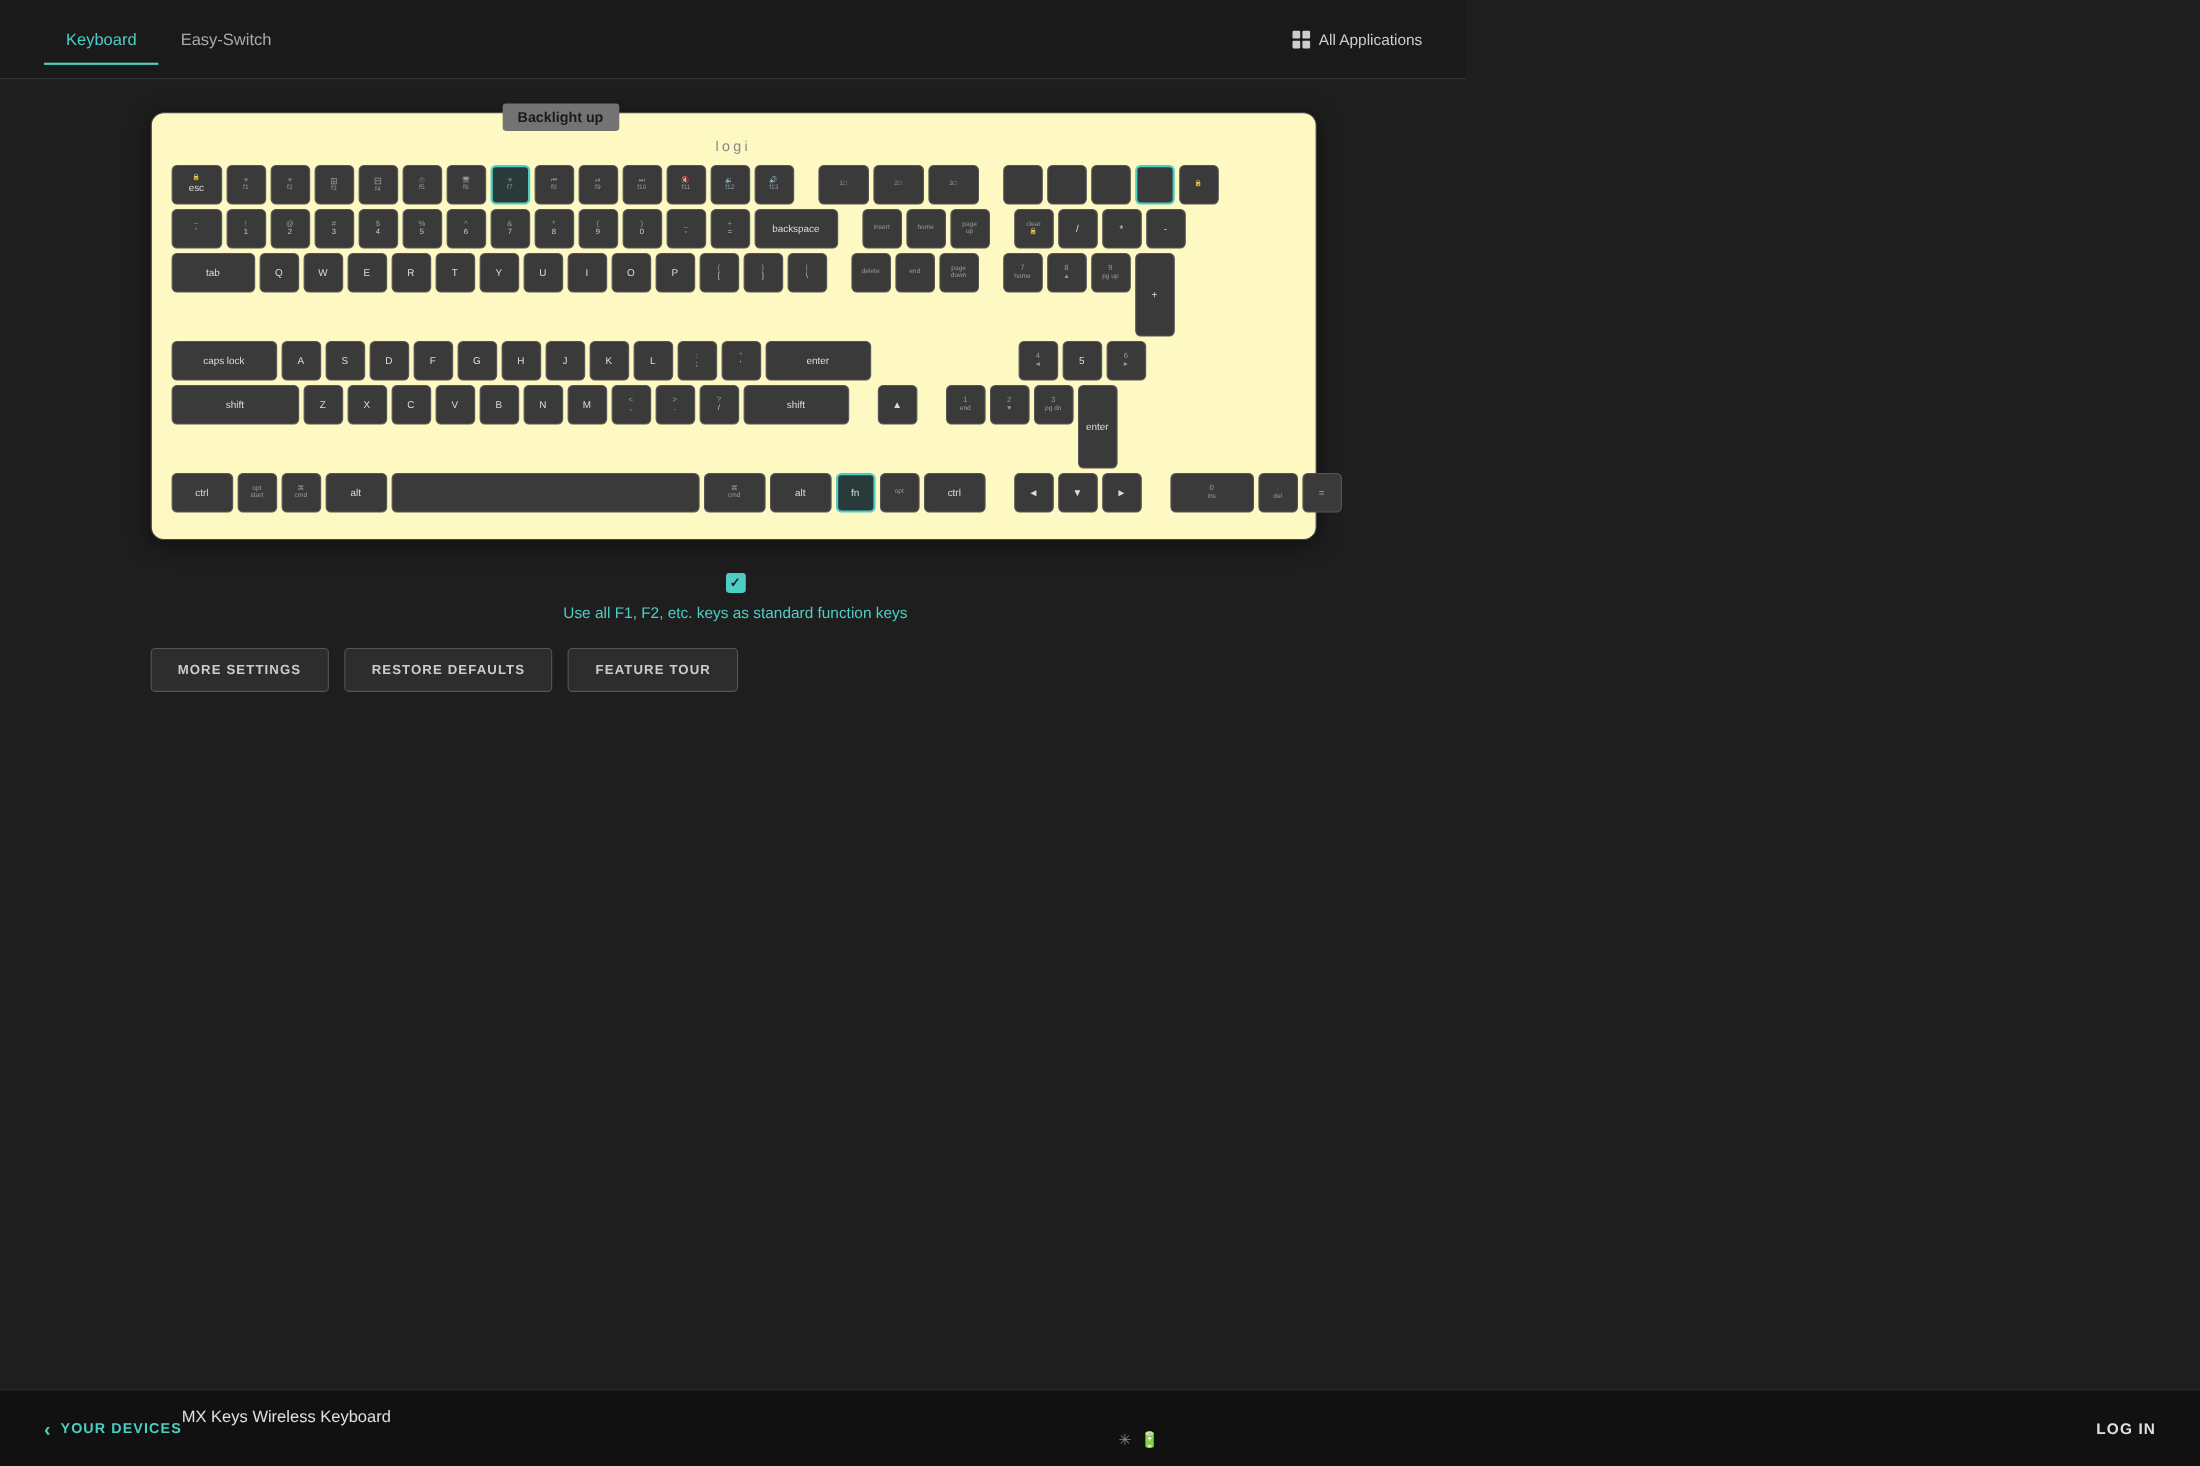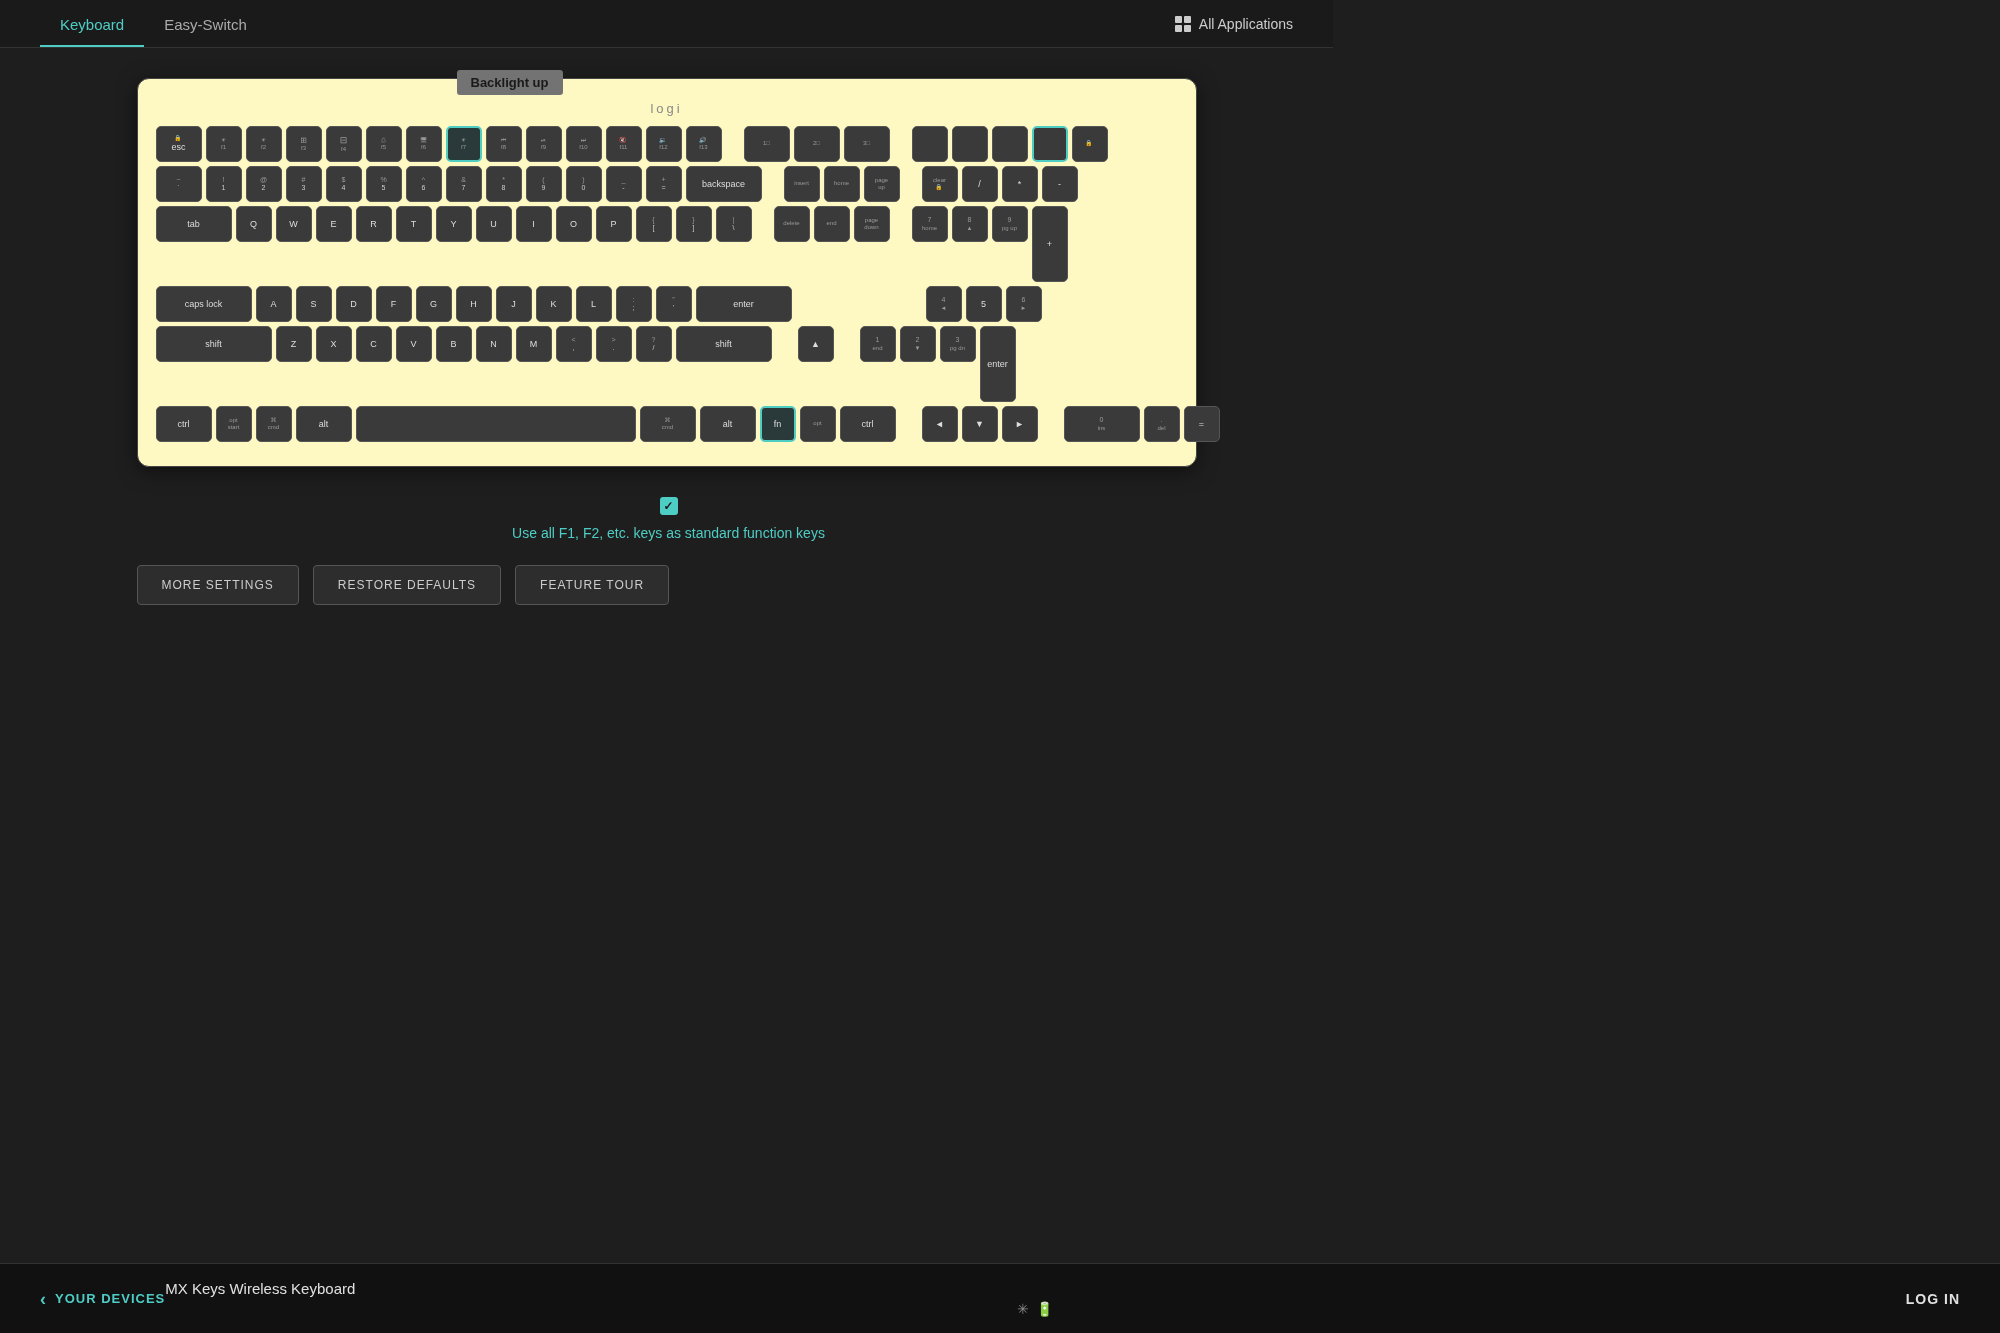--- a/index.html
+++ b/index.html
@@ -12,21 +12,21 @@
       min-height: 889px;
       position: relative;
       overflow: hidden;
     }
 
     
     .header {
       display: flex;
       align-items: center;
       padding: 0 40px;
-      height: 48px;
+      height: 72px;
       border-bottom: 1px solid #333;
       background: #1a1a1a;
     }
 
     .tab {
       font-size: 15px;
       font-weight: 500;
       color: #aaa;
       padding: 16px 20px 14px;
       cursor: pointer;
@@ -202,21 +202,21 @@
     .buttons-row {
       display: flex;
       gap: 14px;
     }
 
     .action-btn {
       background: #2d2d2d;
       border: 1px solid #555;
       color: #ccc;
       font-size: 12px;
-      font-weight: 400;
+      font-weight: 700;
       letter-spacing: 1px;
       padding: 12px 24px;
       border-radius: 4px;
       cursor: pointer;
       text-transform: uppercase;
     }
 
     
     .footer {
       position: fixed;

